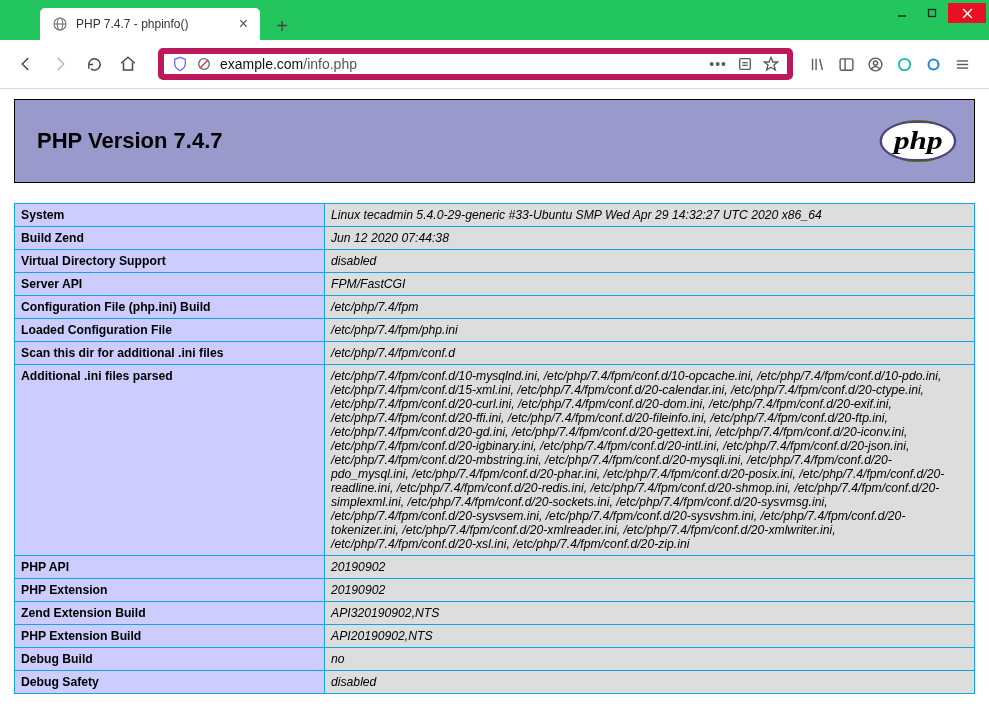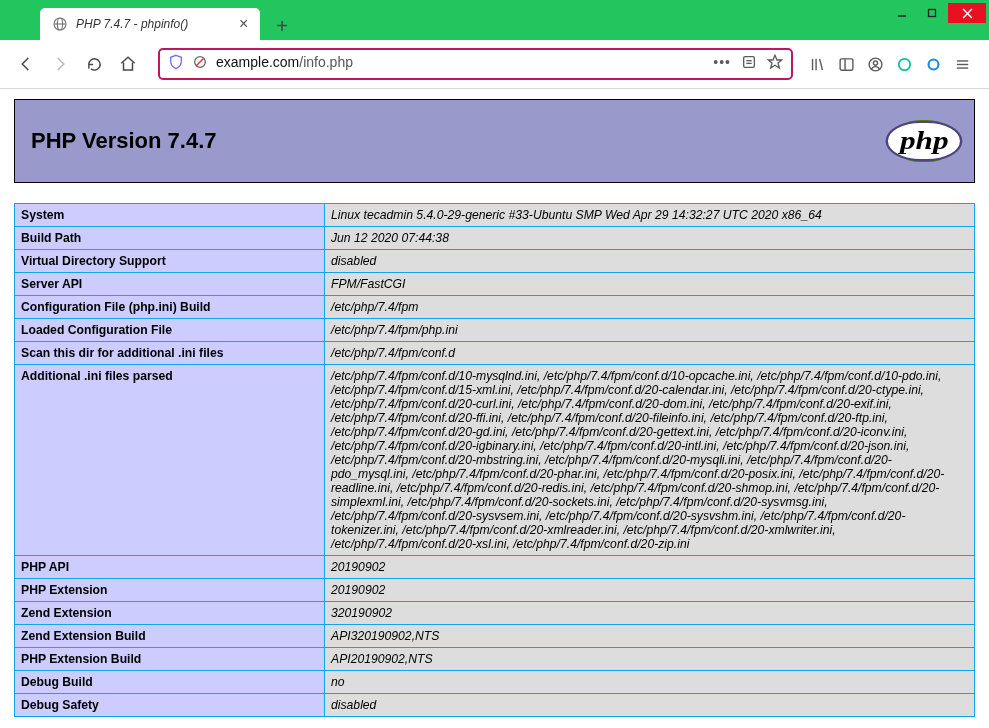--- a/index.html
+++ b/index.html
@@ -3,36 +3,36 @@
   <meta charset="utf-8">
   <style>
     * { box-sizing: border-box; }
     body { margin: 0; font-family: sans-serif; background: #22c55e; overflow: hidden; }
     .window { width: 989px; height: 728px; display: flex; flex-direction: column; background: #22c55e; }
     .titlebar { height: 6px; }
     .tab-strip { display: flex; align-items: flex-end; height: 34px; padding-left: 40px; }
     .tab {
       background: #fff; border-radius: 5px 5px 0 0;
       padding: 7px 12px; display: flex; align-items: center; gap: 8px; position: relative;
-      font-size: 12px; width: 220px; height: 32px; font-style: italic;
+      font-size: 12px; width: 220px; height: 32px;
     }
     .favicon { width: 16px; height: 16px; display: inline-flex; align-items: center; justify-content: center; }
     .tab-title { flex: 1; white-space: nowrap; overflow: hidden; text-overflow: ellipsis; color: #333; }
     .tab-close { font-size: 16px; color: #555; line-height: 1; cursor: pointer; }
     .new-tab { width: 28px; height: 28px; display: flex; align-items: center; justify-content: center; font-size: 20px; color: #444; margin-left: 8px; cursor: pointer; }
     .browser-chrome { background: #fff; display: flex; flex-direction: column; }
     .toolbar {
       display: flex; align-items: center; gap: 10px; padding: 8px 14px;
       border-bottom: 1px solid #d8d8d8; height: 49px;
     }
     .nav-btn { width: 24px; height: 24px; display: flex; align-items: center; justify-content: center; color: #5a5a5a; cursor: pointer; }
     .nav-btn.disabled { color: #b7b7b7; }
     .urlbar {
-      flex: 1; display: flex; align-items: flex-start; gap: 8px;
-      border: 2px solid #be185d; border-radius: 5px;
+      flex: 1; display: flex; align-items: center; gap: 8px;
+      border: 6px solid #be185d; border-radius: 5px;
       padding: 4px 8px; height: 32px; background: #fff; margin-left: 8px; margin-right: 6px;
     }
     .shield-icon { color: #6b5cff; }
     .slash-circle { color: #6a6a6a; position: relative; }
     .url-text { flex: 1; font-size: 14px; color: #555; }
     .url-text .domain { color: #111; }
     .urlbar-right { display: flex; align-items: center; gap: 10px; }
     .toolbar-right { display: flex; align-items: center; gap: 12px; padding-right: 4px; }
     .icon-gray { color: #5c5c5c; }
     .window-controls { display: flex; position: absolute; top: 3px; right: 3px; gap: 2px; }
@@ -43,21 +43,21 @@
     .win-ctrl.close { background: #e81123; color: #fff; width: 38px; }
     .content-area {
       flex: 1; background: #fff; overflow-y: scroll; position: relative;
     }
     .content-area::-webkit-scrollbar { width: 16px; }
     .content-area::-webkit-scrollbar-track { background: #f0f0f0; }
     .content-area::-webkit-scrollbar-thumb { background: #c1c1c1; }
     .phpinfo { padding: 10px 14px; font-family: sans-serif; }
     .php-header {
       background: #9999cc; border: 1px solid #000;
-      padding: 20px 16px; display: flex; align-items: center; justify-content: space-between;
+      padding: 20px 22px; display: flex; align-items: center; justify-content: space-between;
       margin-bottom: 20px;
     }
     .php-header h1 { margin: 0; font-size: 22px; font-weight: bold; color: #000; }
     .php-logo {
       background: #fff; border-radius: 50% / 55%; padding: 3px 10px;
       font-family: Georgia, serif; font-style: italic; font-weight: bold;
       font-size: 26px; color: #000; border: 2px solid #4d447b;
       display: inline-block; transform: scaleX(1.2);
     }
     .php-logo-shell { background: #4d7c0f; border-radius: 50% / 55%; padding: 1px 2px; }
@@ -221,21 +221,21 @@
           </span>
         </div>
 
         <table class="php-table">
           <tbody id="php-rows">
               <tr>
                 <td class="k">System</td>
                 <td class="v">Linux tecadmin 5.4.0-29-generic #33-Ubuntu SMP Wed Apr 29 14:32:27 UTC 2020 x86_64</td>
               </tr>
               <tr>
-                <td class="k">Build Path</td>
+                <td class="k">Build Zend</td>
                 <td class="v">Jun 12 2020 07:44:38</td>
               </tr>
               <tr>
                 <td class="k">Virtual Directory Support</td>
                 <td class="v">disabled</td>
               </tr>
               <tr>
                 <td class="k">Server API</td>
                 <td class="v">FPM/FastCGI</td>
               </tr>
@@ -257,24 +257,20 @@
               </tr>
               <tr>
                 <td class="k">PHP API</td>
                 <td class="v">20190902</td>
               </tr>
               <tr>
                 <td class="k">PHP Extension</td>
                 <td class="v">20190902</td>
               </tr>
               <tr>
-                <td class="k">Zend Extension</td>
-                <td class="v">320190902</td>
-              </tr>
-              <tr>
                 <td class="k">Zend Extension Build</td>
                 <td class="v">API320190902,NTS</td>
               </tr>
               <tr>
                 <td class="k">PHP Extension Build</td>
                 <td class="v">API20190902,NTS</td>
               </tr>
               <tr>
                 <td class="k">Debug Build</td>
                 <td class="v">no</td>

